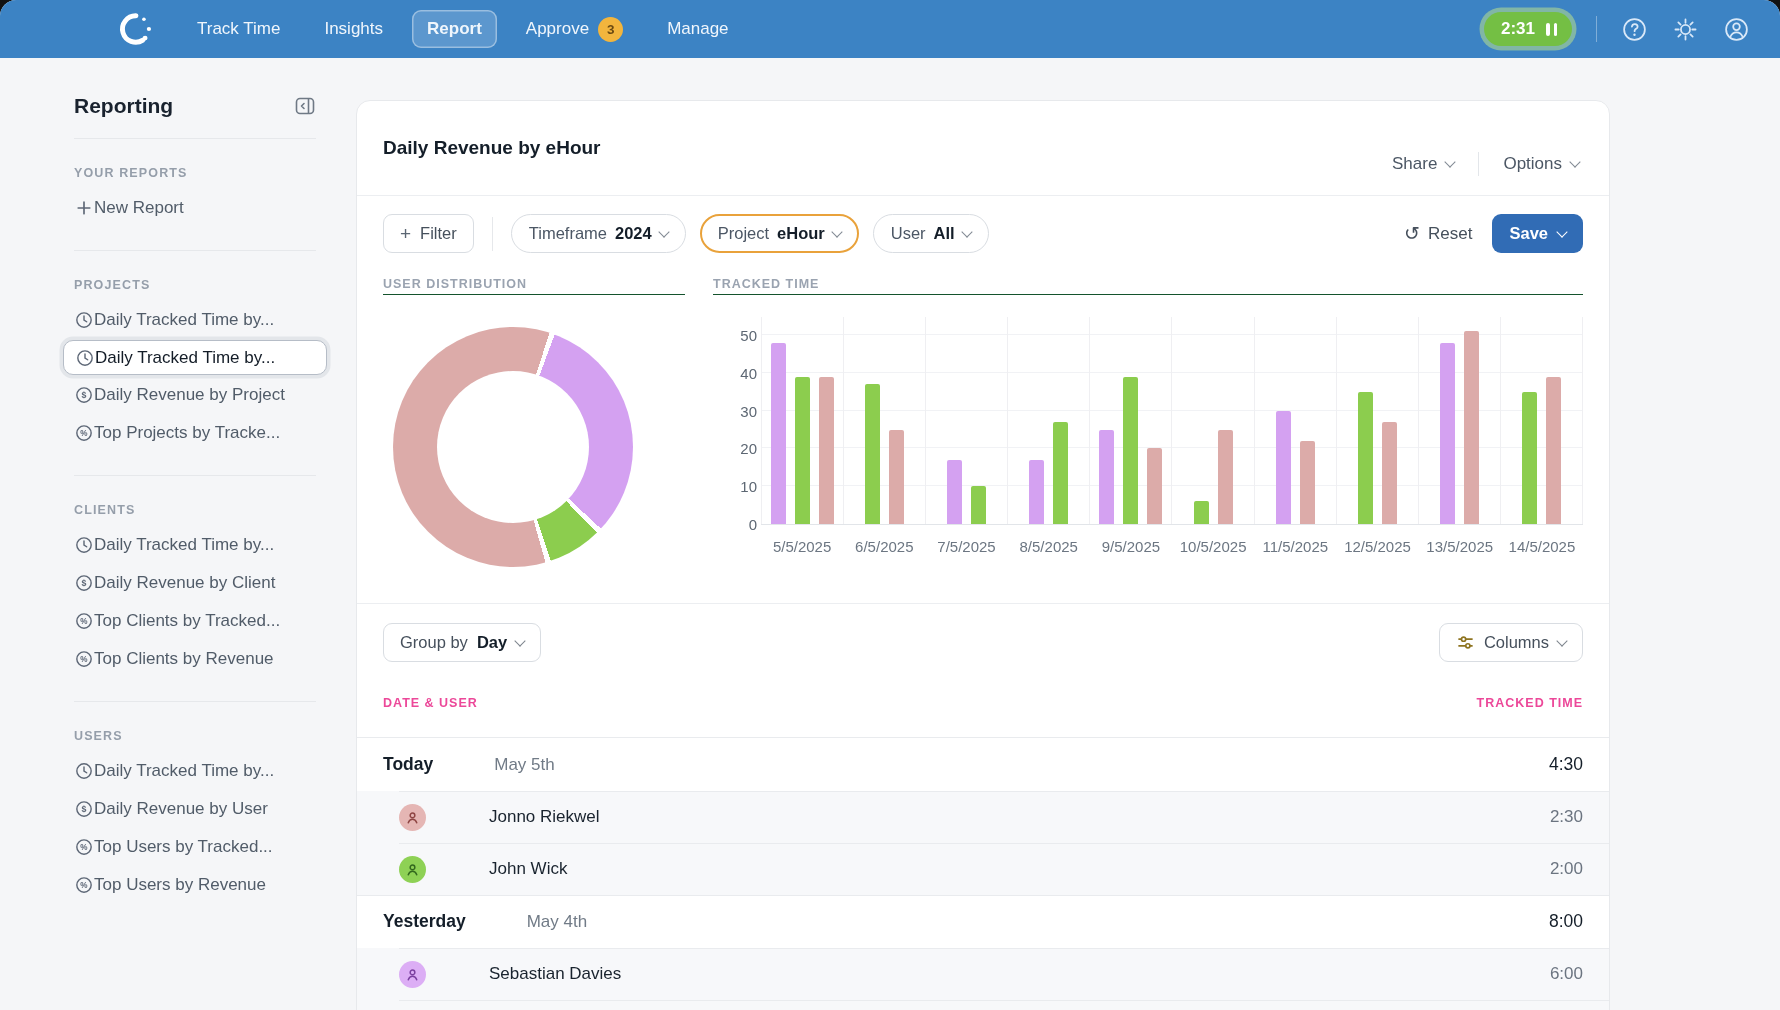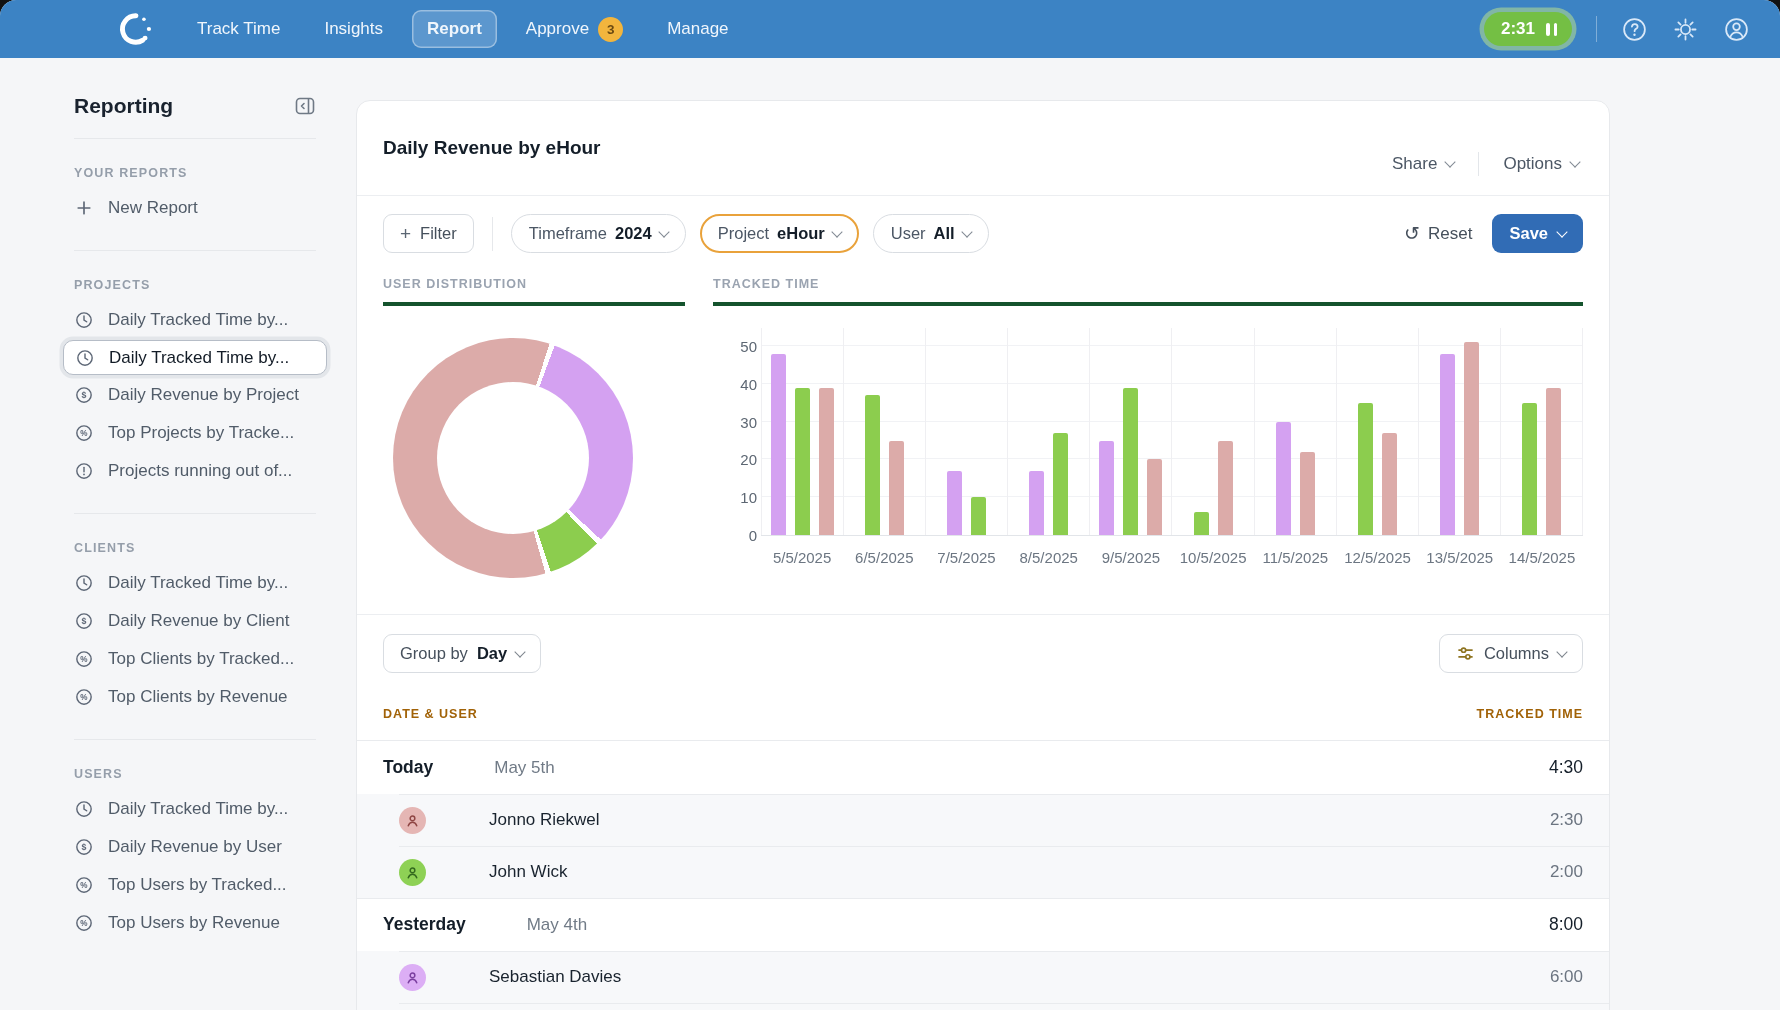--- a/index.html
+++ b/index.html
@@ -25,21 +25,21 @@
   .icon-btn svg { width:100%; height:100%; }
   
   .layout { display:flex; height:976px; }
   .sidebar { width:356px; flex:0 0 auto; padding:36px 40px 0 74px; }
   .sb-title-row { display:flex; align-items:center; justify-content:space-between; margin-bottom:20px; }
   .sb-title { font-size:21px; font-weight:700; color:#19222e; }
   .collapse { width:22px; height:22px; color:#6f7985; }
   .collapse svg { width:100%; height:100%; }
   .sb-divider { height:1px; background:#e6e8eb; margin:4px 0 0; }
   .sb-section-label { font-size:12.5px; font-weight:700; letter-spacing:.09em; color:#959eaa; margin:27px 0 10px; }
-  .side-item { display:flex; align-items:center; gap:14px; padding:8px 11px; margin:2px -11px 2px -11px; font-size:17px; color:#515c69; border-radius:10px; cursor:default; white-space:nowrap; }
+  .side-item { display:flex; align-items:center; padding:8px 11px; margin:2px -11px 2px -11px; font-size:17px; color:#515c69; border-radius:10px; cursor:default; white-space:nowrap; }
   .side-item .sb-icon { width:20px; height:20px; flex:0 0 auto; color:#5d6776; }
   .side-item .sb-icon svg { width:100%; height:100%; }
   .side-item.selected { background:#fff; border:1.5px solid #b6bdc7; box-shadow:0 0 0 3.5px #e3e6ea; color:#131c27; font-weight:500; padding:6.5px 11px; }
   
   .main { flex:1; padding:42px 170px 0 0; }
   .card { background:#fff; border:1px solid #e7e9ec; border-radius:14px; min-height:1000px; overflow:hidden; }
   .card-header { display:flex; align-items:center; justify-content:space-between; padding:19px 26px; border-bottom:1px solid #eceef1; }
   .card-title { font-size:19px; font-weight:700; color:#141e29; }
   .header-actions { display:flex; align-items:center; color:#4c5765; font-size:17px;margin-top:32px; }
   .hact { display:flex; align-items:center; gap:9px; padding:0 24px; cursor:default; }
@@ -53,21 +53,21 @@
   .pill { border:1px solid #d9dde2; border-radius:999px; padding:9px 17px; font-size:16.5px; color:#4c5765; display:inline-flex; align-items:center; gap:8px; background:#fff; cursor:default; white-space:nowrap; }
   .pill b { color:#141e29; font-weight:700; }
   .pill.highlight { border:2px solid #e9a23b; padding:8px 16px; }
   .filter-right { margin-left:auto; display:flex; align-items:center; gap:20px; }
   .reset { display:flex; align-items:center; gap:8px; color:#46505c; font-size:17px; cursor:default; }
   .reset-glyph { font-size:19px; line-height:16px; }
   .save { background:#316cb5; border-radius:9px; color:#fff; font-size:16.5px; font-weight:700; padding:10px 17px; display:inline-flex; align-items:center; gap:10px; cursor:default; }
   .save .chev { border-color:#fff; opacity:1; }
   
   .charts { display:flex; padding:12px 26px 0; }
-  .chart-label { font-size:12.5px; font-weight:700; letter-spacing:.08em; color:#9aa3b0; padding-bottom:11px; border-bottom:4px solid #14532d; }
+  .chart-label { font-size:12.5px; font-weight:700; letter-spacing:.08em; color:#9aa3b0; padding-bottom:3px; border-bottom:1px solid #14532d; }
   .donut-block { width:302px; flex:0 0 auto; }
   .donut { width:240px; height:240px; border-radius:50%; margin:32px 0 0 10px; position:relative; }
   .donut-hole { position:absolute; width:152px; height:152px; border-radius:50%; background:#fff; left:44px; top:44px; }
   .bars-block { flex:1; padding-left:28px; }
   .chart-row { display:flex; margin-top:22px; }
   .y-axis { width:48px; position:relative; height:208px; flex:0 0 auto; }
   .ytick { position:absolute; right:4px; font-size:15px; color:#5d6773; }
   .plot { flex:1; position:relative; height:208px; border-bottom:1px solid #e2e5e9; }
   .hgrid { position:absolute; left:0; right:0; height:1px; background:#f1f2f5; }
   .groups { display:flex; height:100%; position:relative; }
@@ -77,21 +77,21 @@
   .x-row { display:flex; margin-top:13px; }
   .y-spacer { width:48px; flex:0 0 auto; }
   .x-labels { flex:1; display:flex; }
   .x-labels div { flex:1; text-align:center; font-size:15px; color:#6c7682; }
   
   .table-toolbar { display:flex; align-items:center; justify-content:space-between; padding:19px 26px; border-top:1px solid #eceef1; margin-top:36px; }
   .btn b { color:#141e29; font-weight:700; }
   .sliders-icon { width:19px; height:19px; color:#8e7420; }
   .sliders-icon svg { width:100%; height:100%; }
   
-  .table-header { display:flex; justify-content:space-between; padding:15px 26px 19px; font-size:12.5px; font-weight:700; letter-spacing:.08em; color:#a16207; border-bottom:1px solid #e9ebee;gap:43px; }
+  .table-header { display:flex; justify-content:space-between; padding:15px 26px 27px; font-size:12.5px; font-weight:700; letter-spacing:.08em; color:#ec4899; border-bottom:1px solid #e9ebee;gap:43px; }
   .row { position:relative; display:flex; align-items:center;gap:48px; }
   .row-line { position:absolute; top:0; right:0; height:1px; background:#e9ebee; }
   .row.group-row { padding:16px 26px; background:#fff; }
   .group-label { font-size:17.5px; font-weight:700; color:#141e29; }
   .group-date { font-size:17px; color:#717b87; margin-left:13px; }
   .group-time { margin-left:auto; font-size:17.5px; font-weight:400; color:#141e29; }
   .row.user-row { padding:12.5px 26px 12.5px 42px; background:#f7f8fa; }
   .avatar { width:27px; height:27px; border-radius:50%; display:flex; align-items:center; justify-content:center; flex:0 0 auto; }
   .avatar svg { width:17px; height:17px; }
   .av-rose { background:#e5b6b4; color:#8f4644; }
@@ -206,28 +206,20 @@
               <text x="12" y="15.8" text-anchor="middle" font-size="10.5" font-weight="700" fill="currentColor" stroke="none" font-family="Liberation Sans, sans-serif">$</text>
             </svg></span>
           <span>Daily Revenue by Project</span>
         </div>
         <div class="side-item">
           <span class="sb-icon"><svg viewBox="0 0 24 24" fill="none" stroke="currentColor" stroke-width="1.7">
               <circle cx="12" cy="12" r="8.6"></circle>
               <text x="12" y="15.6" text-anchor="middle" font-size="9.8" font-weight="700" fill="currentColor" stroke="none" font-family="Liberation Sans, sans-serif">%</text>
             </svg></span>
           <span>Top Projects by Tracke...</span>
-        </div>
-        <div class="side-item">
-          <span class="sb-icon"><svg viewBox="0 0 24 24" fill="none" stroke="currentColor" stroke-width="1.7">
-              <circle cx="12" cy="12" r="8.6"></circle>
-              <path d="M12 7.6v5.2" stroke-linecap="round"></path>
-              <circle cx="12" cy="16.1" r="1.05" fill="currentColor" stroke="none"></circle>
-            </svg></span>
-          <span>Projects running out of...</span>
         </div>
         <div class="sb-divider" style="margin: 24px 0px 0px;"></div>
         <div class="sb-section-label">CLIENTS</div>
         <div class="side-item">
           <span class="sb-icon"><svg viewBox="0 0 24 24" fill="none" stroke="currentColor" stroke-width="1.7">
               <circle cx="12" cy="12" r="8.6"></circle>
               <path d="M12 7.2V12l3.2 2.1" stroke-linecap="round"></path>
             </svg></span>
           <span>Daily Tracked Time by...</span>
         </div>

